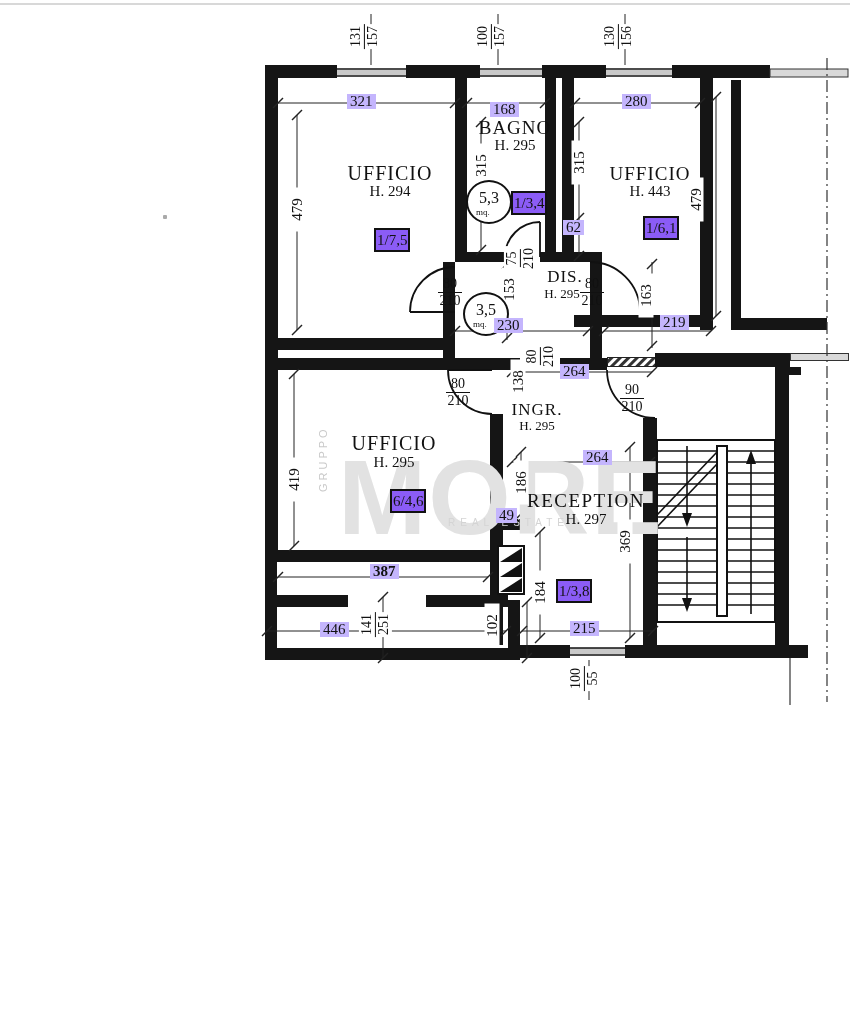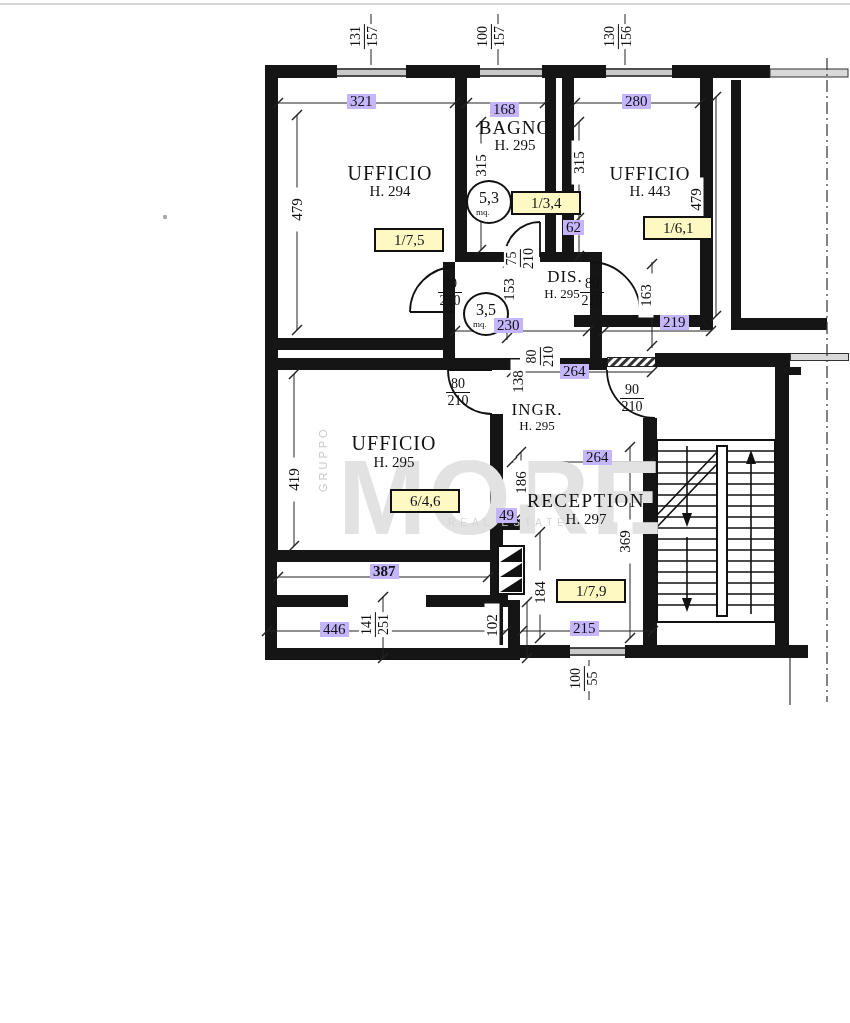--- a/index.html
+++ b/index.html
@@ -17,21 +17,21 @@
   .rname{position:absolute;z-index:3;font-size:20px;letter-spacing:1px;text-align:center;line-height:1;}
   .rh{position:absolute;z-index:3;font-size:15px;text-align:center;line-height:1;}
   .rlbl{position:absolute;z-index:3;width:44px;text-align:center;font-size:15px;line-height:1;
         transform:rotate(-90deg);transform-origin:center;background:#fff;}
   .vfrac{position:absolute;z-index:3;display:flex;flex-direction:column;align-items:center;
          transform:rotate(-90deg);transform-origin:center;font-size:14px;line-height:1.15;background:#fff;}
   .vfrac .vf-a{border-bottom:1.5px solid #111;padding:0 2px;}
   .vfrac .vf-b{padding:0 2px;}
   .hfrac{position:absolute;z-index:3;text-align:center;font-size:14px;line-height:1.15;}
   .hfrac .top{border-bottom:1.5px solid #111;padding:0 5px;display:inline-block;}
-  .refbox{position:absolute;z-index:3;border:2px solid #111;background:#fef9c3;font-size:15px;padding:1px 18px;line-height:1.2;}
+  .refbox{position:absolute;z-index:3;border:2px solid #111;background:#8b5cf6;font-size:15px;padding:1px 1px;line-height:1.2;}
   .circle{position:absolute;z-index:3;width:46px;height:44px;border:2px solid #111;border-radius:50%;
           background:#fff;text-align:center;font-size:16px;line-height:1;box-sizing:border-box;padding-top:8px;}
   .circle .mq{display:block;font-size:9px;text-align:left;padding-left:8px;margin-top:2px;}
 </style>
 </head>
 <body>
 
 <div class="page">
   <div class="scanline"></div>
   <div class="speck"></div>
@@ -351,21 +351,21 @@
   <div class="rname" style="left:506px;top:401px;width:62px;font-size:17px;">INGR.</div>
   <div class="rh" style="left:506px;top:419px;width:62px;font-size:13px;">H. 295</div>
 
   <div class="rname" style="left:334px;top:433px;width:120px;">UFFICIO</div>
   <div class="rh" style="left:334px;top:455px;width:120px;">H. 295</div>
   <div class="refbox" style="left:390px;top:489px;">6/4,6</div>
   <span class="rlbl" style="left:272px;top:472px;">419</span>
 
   <div class="rname" style="left:523px;top:491px;width:126px;font-size:19px;letter-spacing:1.5px;">RECEPTION</div>
   <div class="rh" style="left:523px;top:512px;width:126px;">H. 297</div>
-  <div class="refbox" style="left:556px;top:579px;">1/7,9</div>
+  <div class="refbox" style="left:556px;top:579px;">1/3,8</div>
 
   <span class="lbl dim" style="left:583px;top:450px;">264</span>
   <span class="rlbl" style="left:499px;top:475px;">186</span>
   <span class="lbl dim" style="left:496px;top:508px;">49</span>
   <span class="rlbl" style="left:603px;top:534px;">369</span>
   <span class="rlbl" style="left:518px;top:585px;">184</span>
   <span class="lbl dim" style="left:570px;top:621px;">215</span>
 
   <div class="vfrac" style="left:572px;top:662px;">
     <span class="vf-a">100</span>

